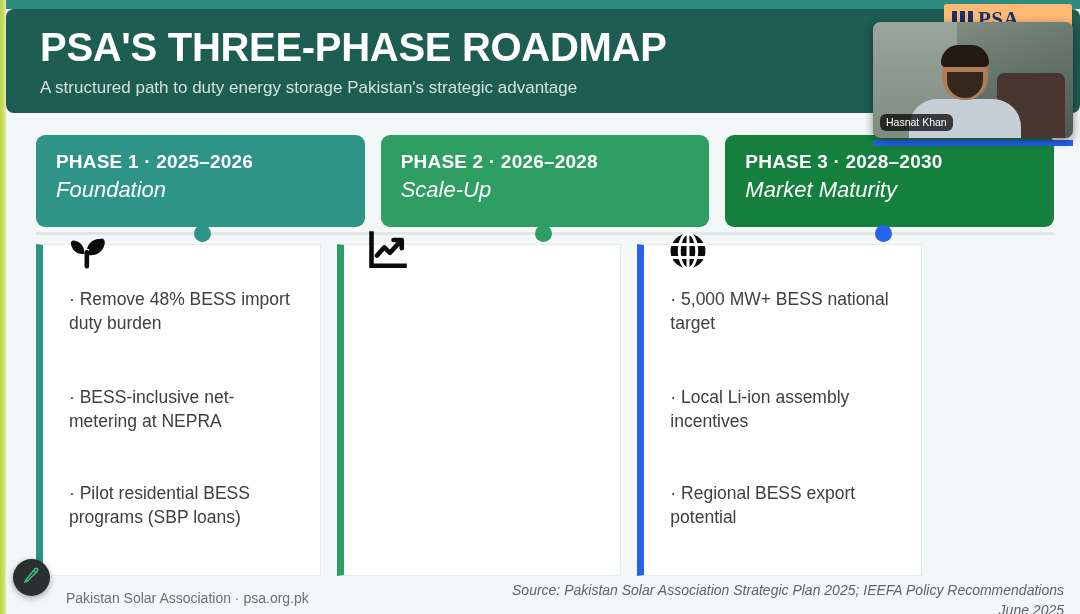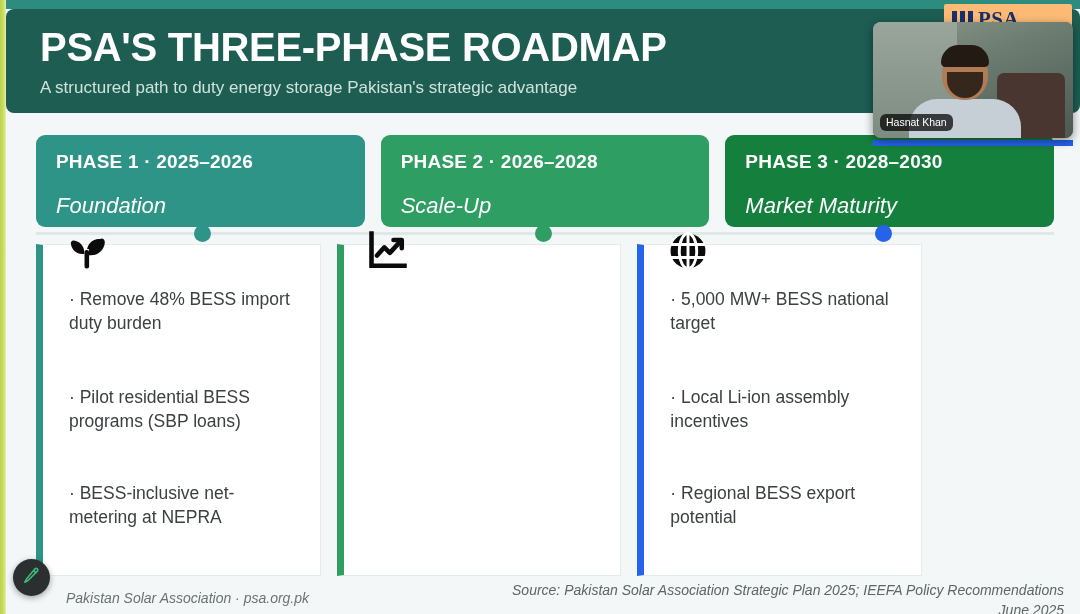--- a/index.html
+++ b/index.html
@@ -68,21 +68,21 @@
   .phase-card.p1 { background: #2e9487; }
   .phase-card.p2 { background: #2f9e63; }
   .phase-card.p3 { background: #15803d; }
   .phase-label {
     font-size: 19px;
     font-weight: bold;
     letter-spacing: 0.2px;
     white-space: nowrap;
   }
   .phase-name {
-    margin-top: 20px;
+    margin-top: 4px;
     font-size: 22px;
     font-style: italic;
     font-weight: normal;
     white-space: nowrap;
   }
   
   .connector-line {
     position: absolute; left: 36px; top: 232px;
     width: 1018px; height: 3px;
     background: #dfe7e7;
@@ -129,21 +129,20 @@
     line-height: 24px;
     height: 98px;
   }
   .bullet:nth-child(2) { height: 96px; }
   
   .footer-left {
     position: absolute;
     left: 66px; bottom: 8px;
     color: #6a7272;
     font-size: 14px;
-    font-style: italic;
     white-space: nowrap;
   }
   .footer-right {
     position: absolute;
     right: 16px; bottom: -6px;
     text-align: right;
     color: #5d6565;
     font-size: 14px;
     font-style: italic;
     line-height: 20px;
@@ -315,22 +314,22 @@
       <span class="card-icon">
         <svg viewBox="0 0 48 48" fill="currentColor" aria-hidden="true">
           <path d="M24 24c0-7 6-13 13-13 1.2 0 2.3.2 3.4.5.6.2.9.9.6 1.5-2.4 5.4-7.5 9.1-13.5 9.3h-.5c-1.6 0-3-1-3-1z"></path>
           <path d="M39.5 10.5c-7.5.6-13.5 6.9-13.5 14.6v3.4h3c7.6 0 13.8-6 14.4-13.5.2-2.6-1.3-4.7-3.9-4.5z"></path>
           <path d="M9.5 12.5c-1.9-.2-3.3 1.4-3.1 3.3.6 6.4 5.9 11.4 12.4 11.4h2.2v-2.2c0-6.5-5-11.8-11.5-12.5z"></path>
           <rect x="21.3" y="23" width="5" height="20" rx="2.2"></rect>
         </svg>
       </span>
       <div class="bullets">
         <div class="bullet">· Remove 48% BESS import duty burden</div>
+        <div class="bullet">· BESS-inclusive net-metering at NEPRA</div>
         <div class="bullet">· Pilot residential BESS programs (SBP loans)</div>
-        <div class="bullet">· BESS-inclusive net-metering at NEPRA</div>
       </div>
     </div>
 
     <div class="content-card c2">
       <span class="card-icon">
         <svg viewBox="0 0 48 48" fill="none" stroke="currentColor" stroke-width="5" stroke-linecap="square" stroke-linejoin="miter" aria-hidden="true">
           <polyline points="6,5 6,40 42,40"></polyline>
           <polyline points="12,29 20,20 26,26 38,13" stroke-linejoin="round" stroke-linecap="round"></polyline>
           <polyline points="30,12 39,12 39,21" stroke-linejoin="round" stroke-linecap="round"></polyline>
         </svg>

